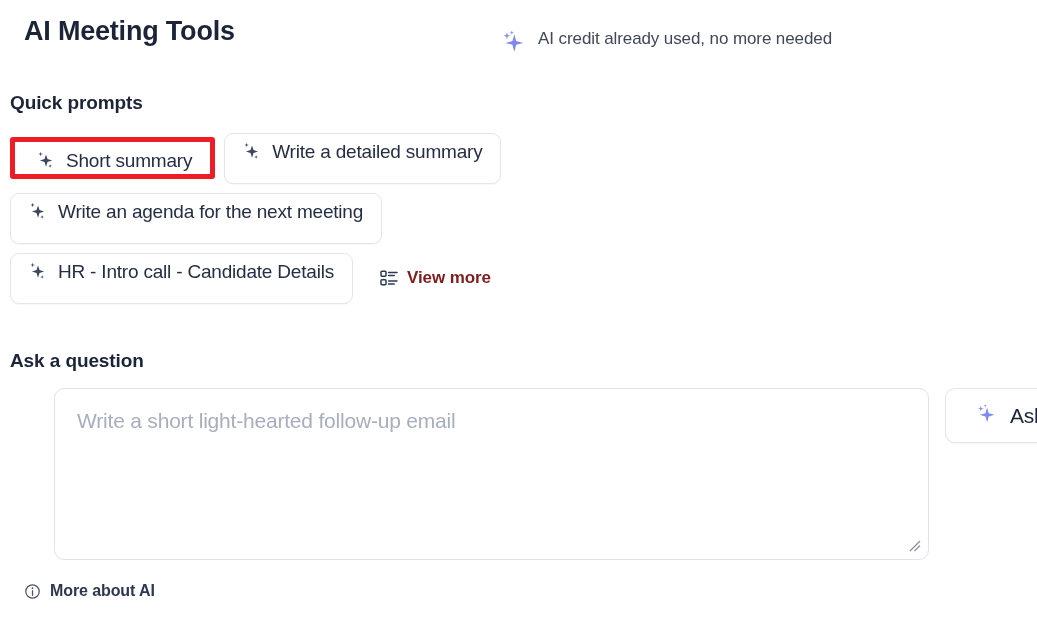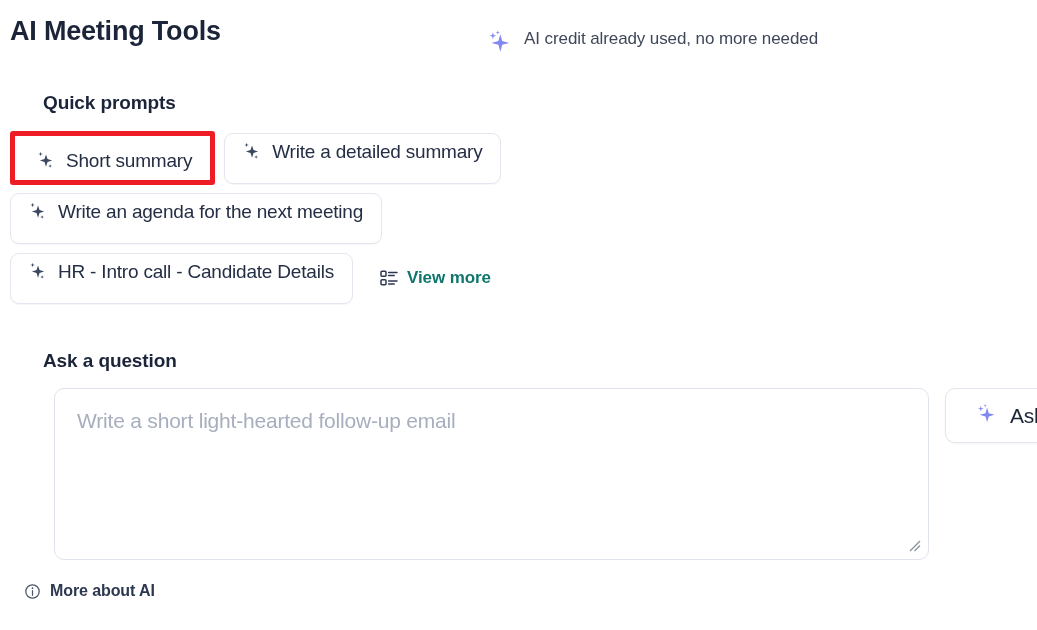--- a/index.html
+++ b/index.html
@@ -20,21 +20,21 @@
     position: relative;
     width: 1037px;
     height: 630px;
     box-sizing: border-box;
     padding: 0;
   }
 
   
   .header-row {
     position: absolute;
-    left: 0;
+    left: 14px;
     top: 16px;
     width: 843px;
     height: 50px;
   }
   .page-title {
     position: absolute;
     left: 10px;
     top: 0px;
     font-size: 27px;
     font-weight: bold;
@@ -57,21 +57,20 @@
   }
 
   
   .section-title {
     position: absolute;
     left: 10px;
     font-size: 19px;
     font-weight: bold;
     color: #1b2438;
     letter-spacing: -0.1px;
-    margin-left: 33px;
   }
   .section-title.quick { top: 92px; }
   .section-title.ask  { top: 350px; }
 
   
   .prompt-rows {
     position: absolute;
     left: 10px;
     top: 132px;
     width: 1010px;
@@ -109,33 +108,33 @@
     border: 5px solid #ee1c25;
     border-radius: 3px;
     padding: 0;
     background: #ffffff;
     box-sizing: border-box;
   }
   .chip-highlight-wrap .chip {
     border: none;
     border-radius: 0;
     box-shadow: none;
-    height: 44px;
+    height: 32px;
     padding: 4px 18px 0 20px;
   }
 
   
   .view-more {
     display: inline-flex;
     align-items: center;
     gap: 9px;
     margin-left: 18px;
     font-size: 17px;
     font-weight: bold;
-    color: #0f766e;
+    color: #7f1d1d;
     cursor: pointer;
     letter-spacing: -0.1px;
     white-space: nowrap;
   }
 
   
   .ask-area {
     position: absolute;
     left: 10px;
     top: 388px;

